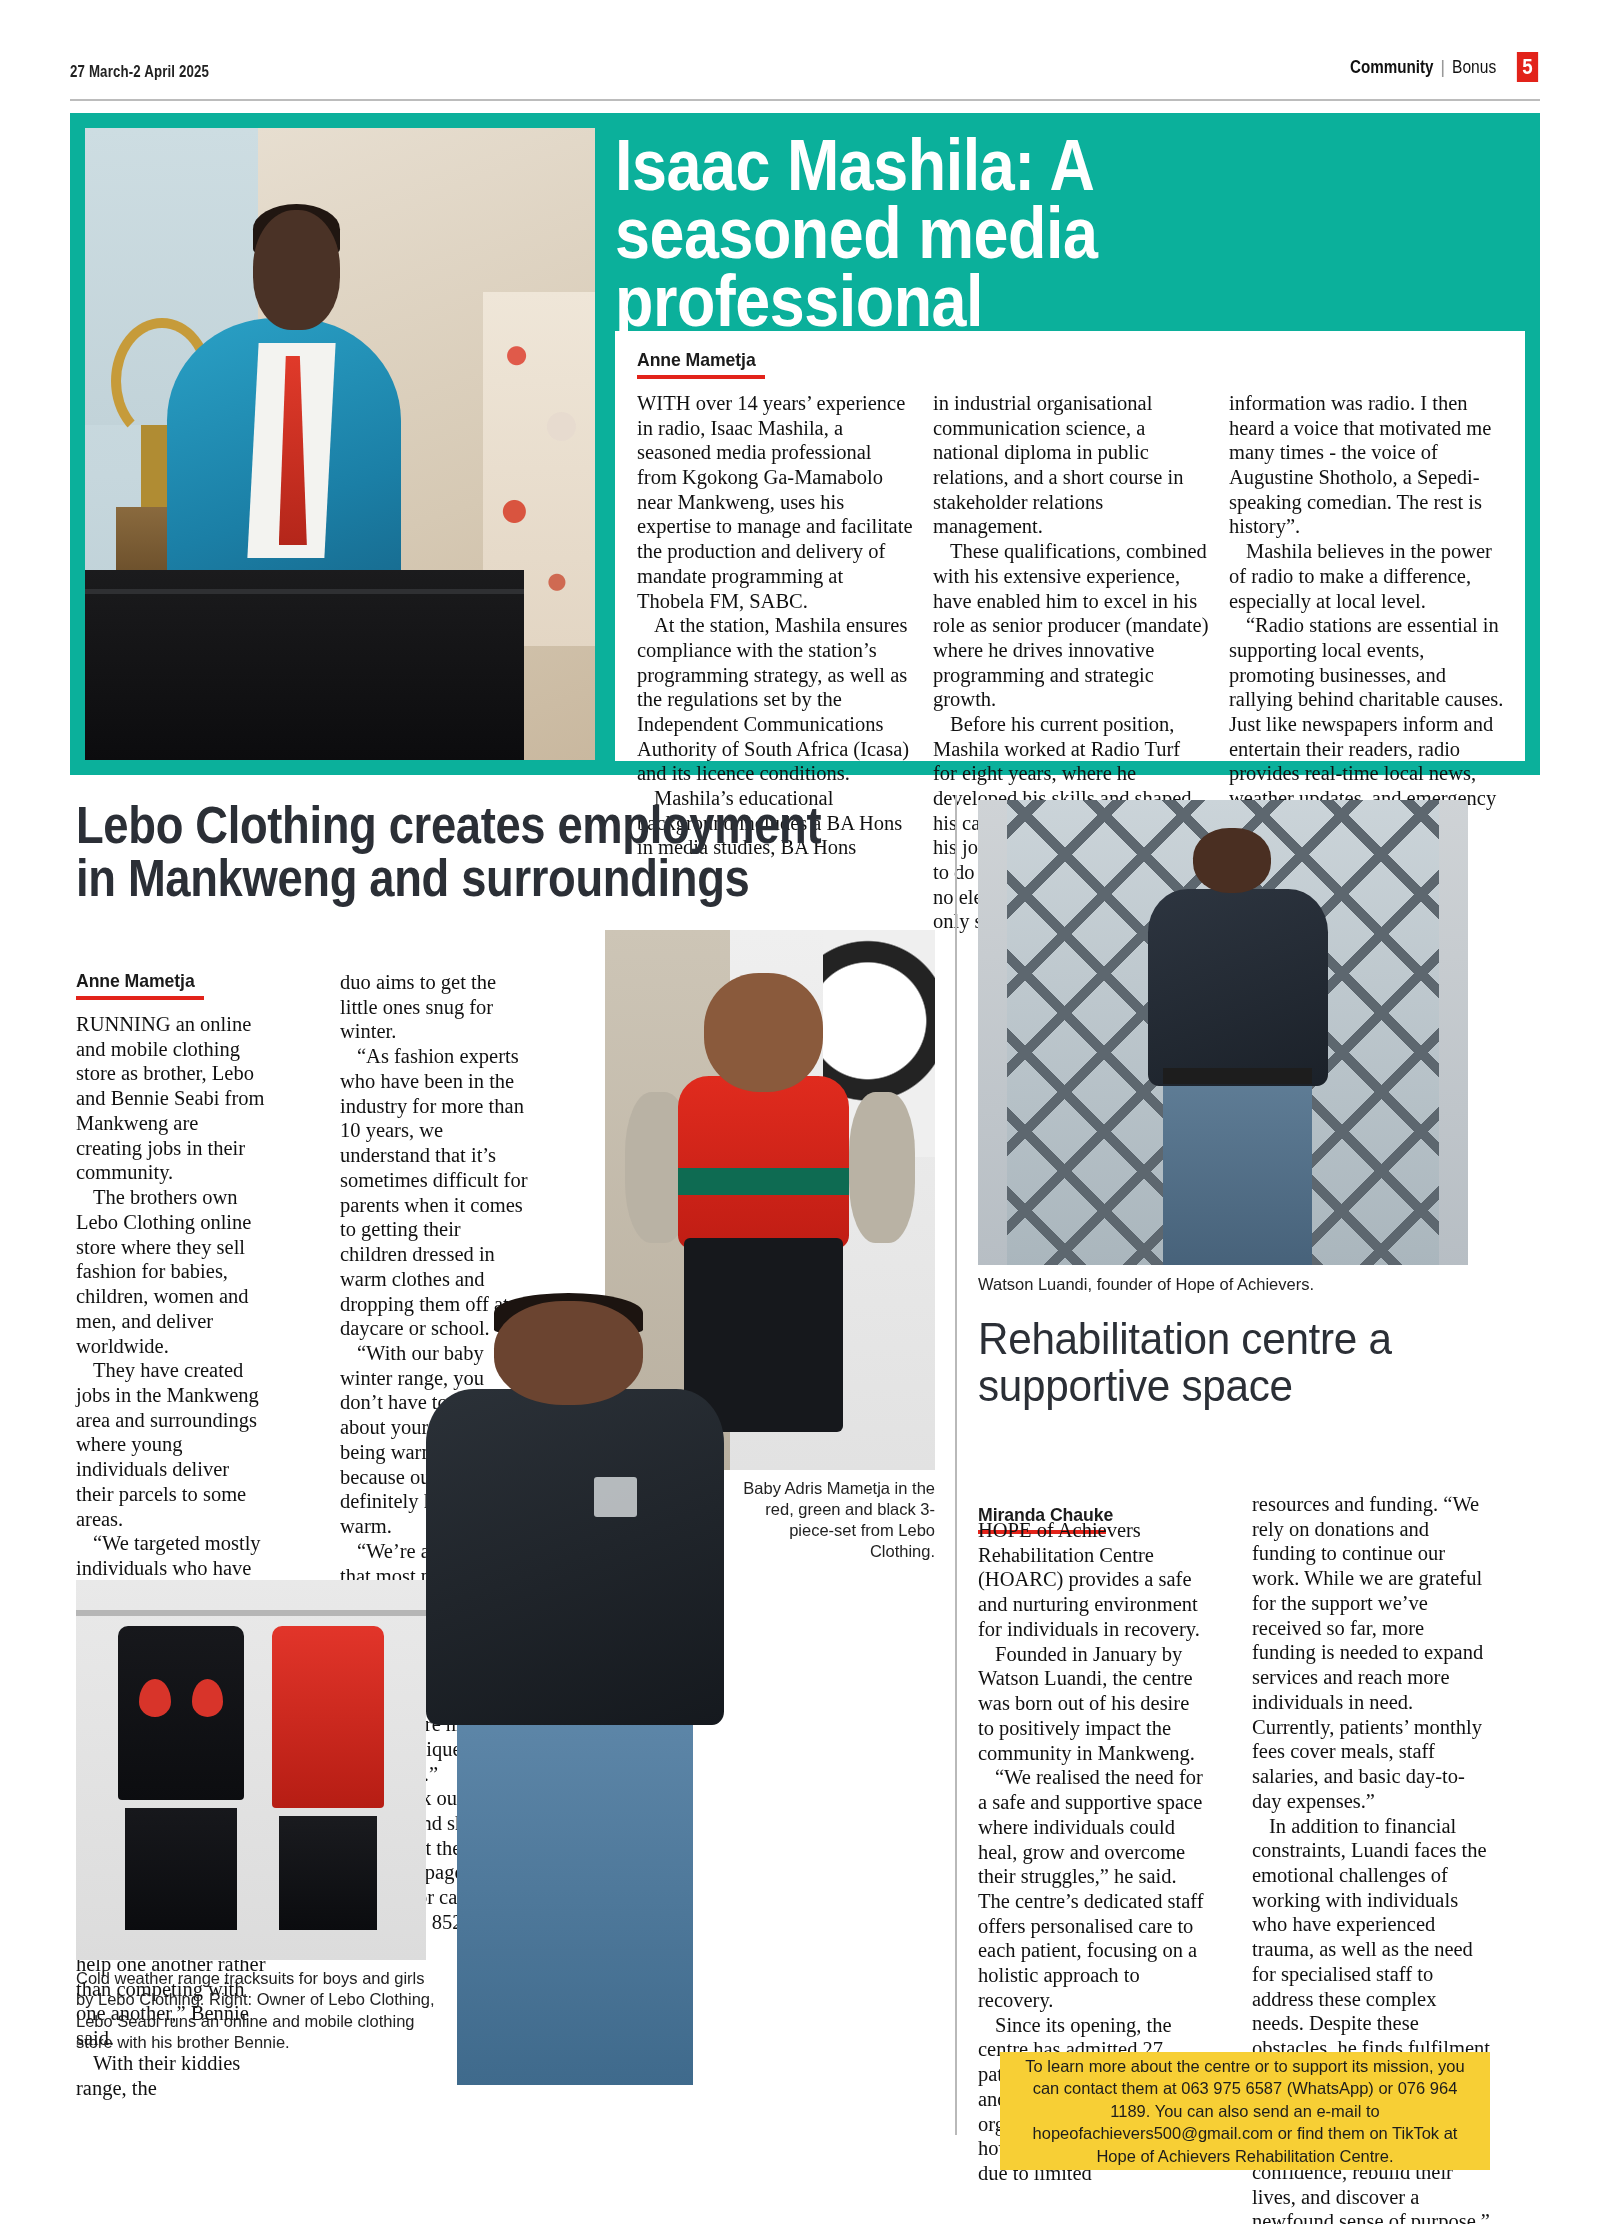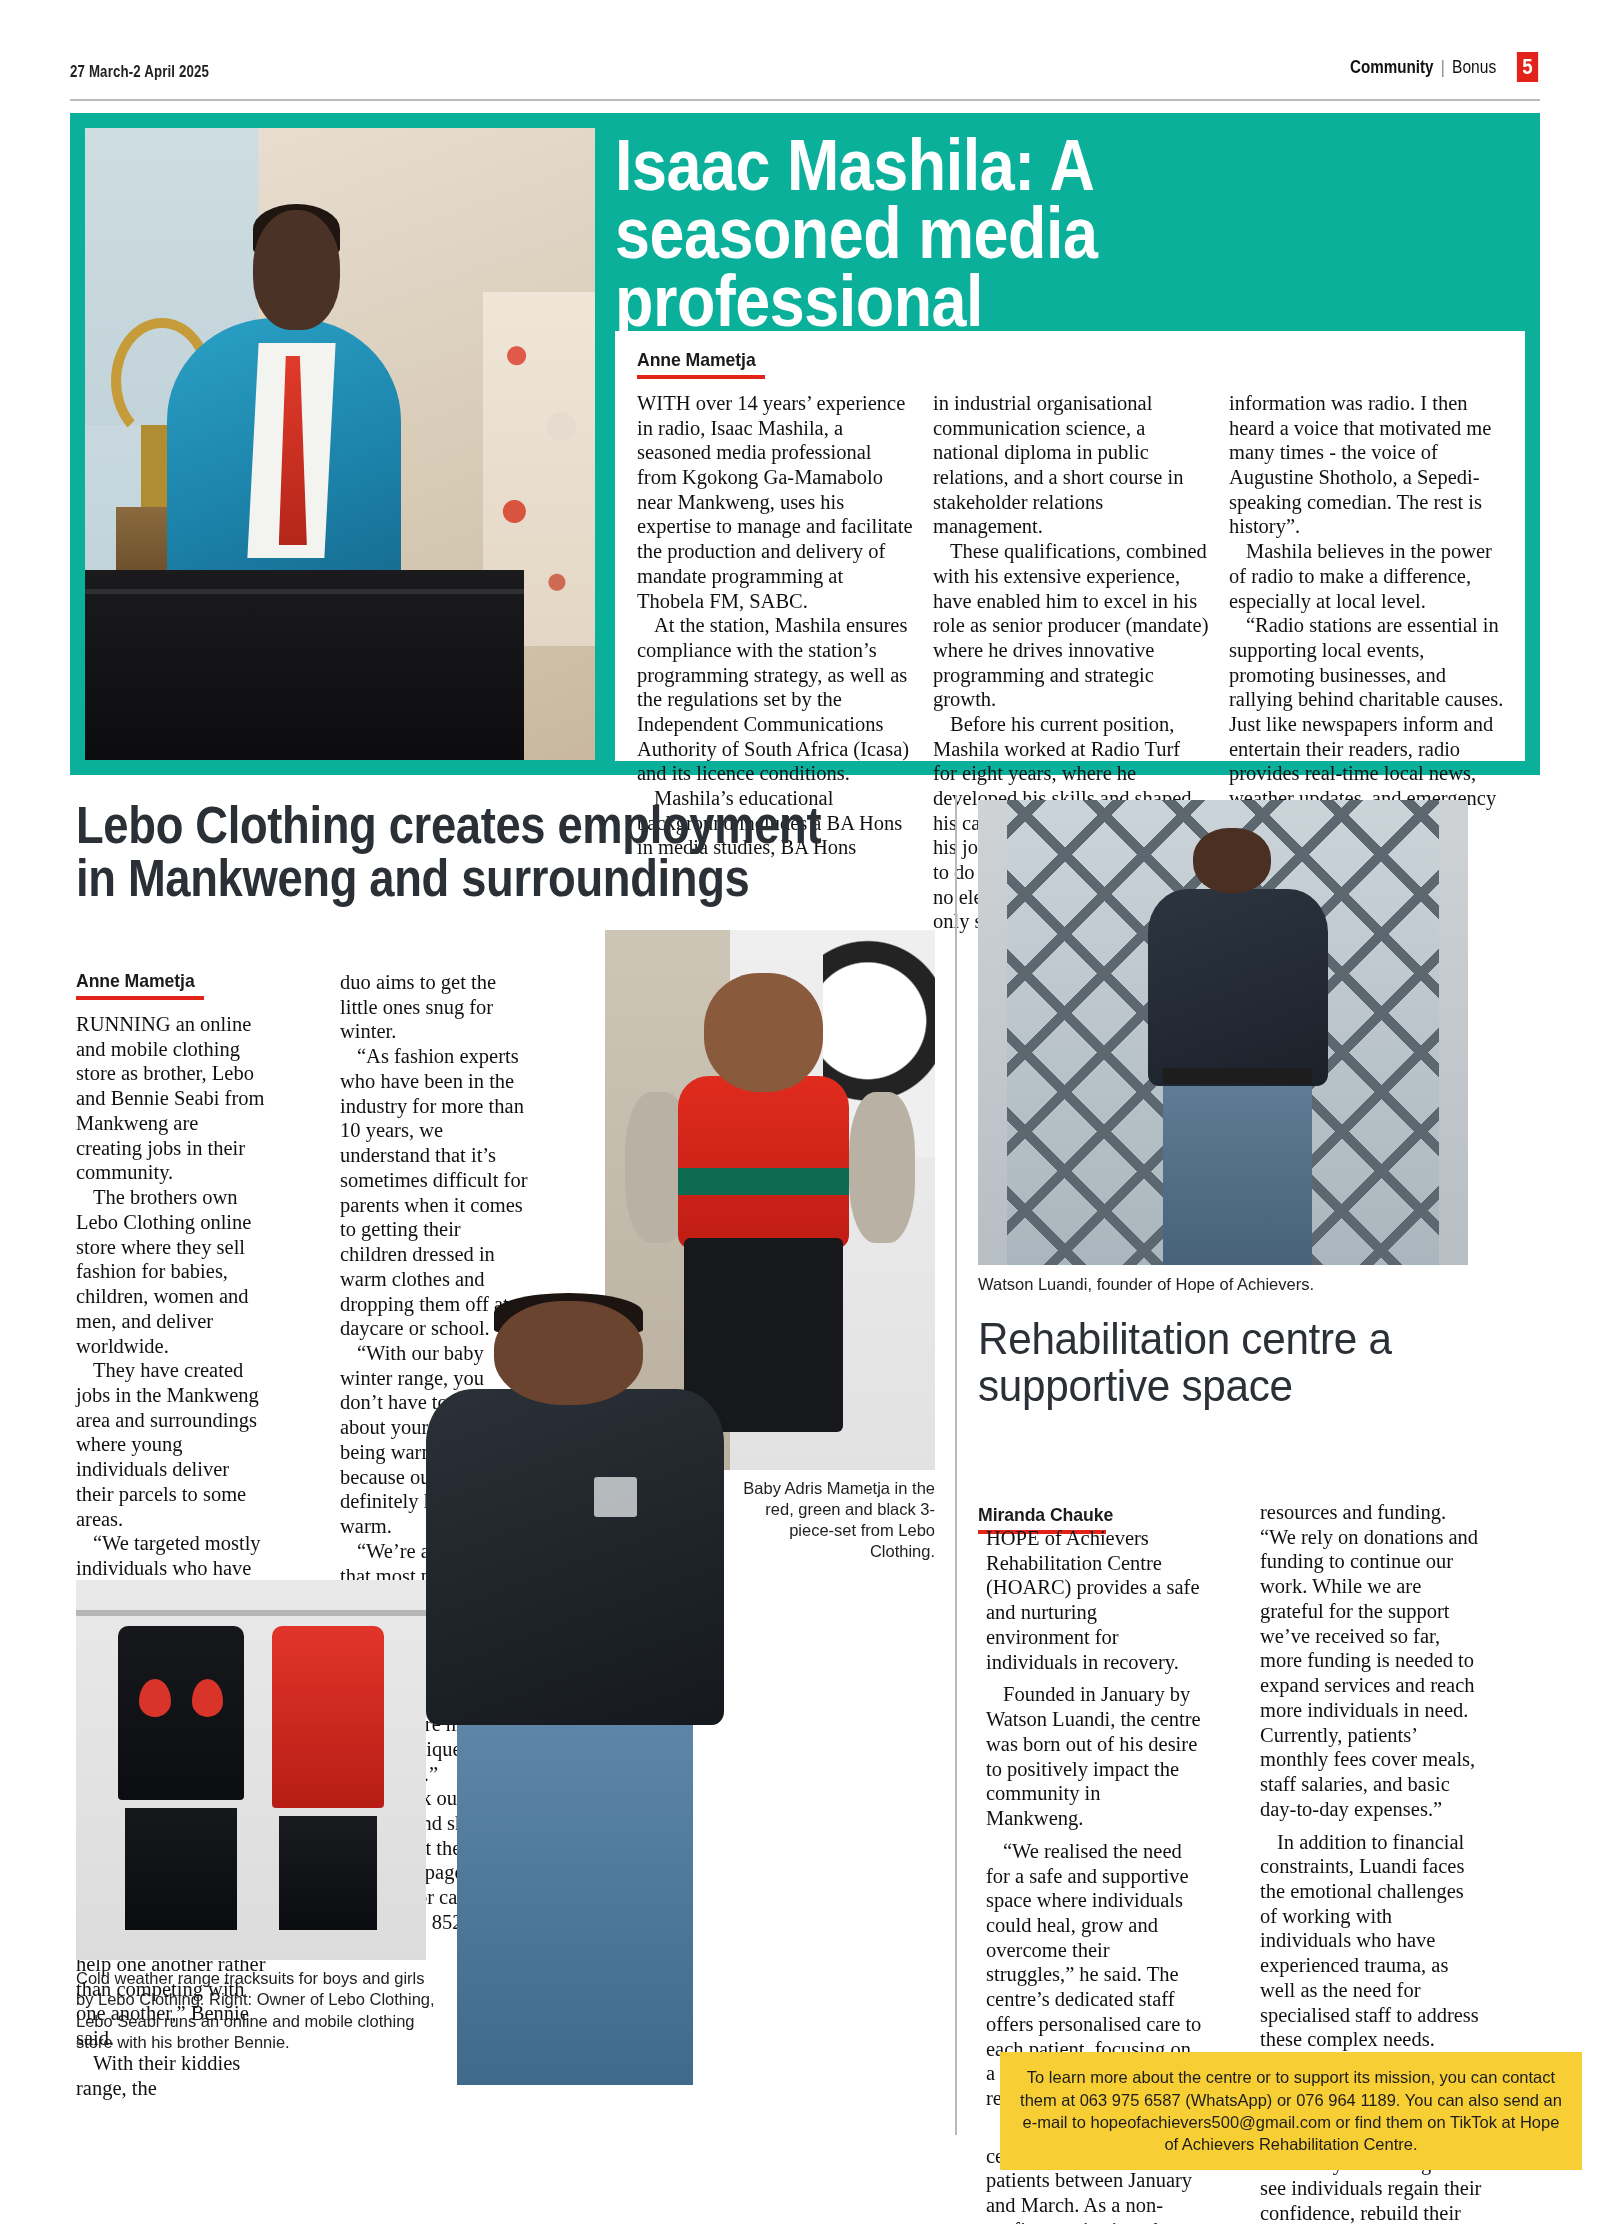--- a/index.html
+++ b/index.html
@@ -128,25 +128,25 @@
   .rehab-head{
     position:absolute; left:978px; top:1315px; width:560px;
     font-family:"Liberation Sans", sans-serif; font-weight:400; color:#2b2f36;
     font-size:44px; line-height:1.07; letter-spacing:-.3px;
     transform:scaleX(.96); transform-origin:left top;
   }
   .rehab-by{ position:absolute; left:978px; top:1468px; width:260px;margin-top:36px; }
   .rehab-c1{ position:absolute; left:978px; top:1518px; width:232px; }
   .rehab-c2{ position:absolute; left:1252px; top:1492px; width:238px; }
   .rehab-b{ font-size:20.5px; line-height:1.207; }
-  .rehab-b p{ margin:8px; }
+  .rehab-b p{ margin:0; }
   .rehab-b p + p{ text-indent:17px; }
 
   .yellow-box{
-    position:absolute; left:1000px; top:2052px; width:582px; height:118px;
+    position:absolute; left:1000px; top:2052px; width:490px; height:118px;
     background:#f7cf35;
     display:flex; align-items:center; justify-content:center;
   }
   .yellow-text{
     font-family:"Liberation Sans", sans-serif; font-size:16.5px;
     line-height:1.36; color:#1c1c1c; text-align:center; padding:0 16px;
   }
 
   
   .ph{ position:absolute; inset:0; }

